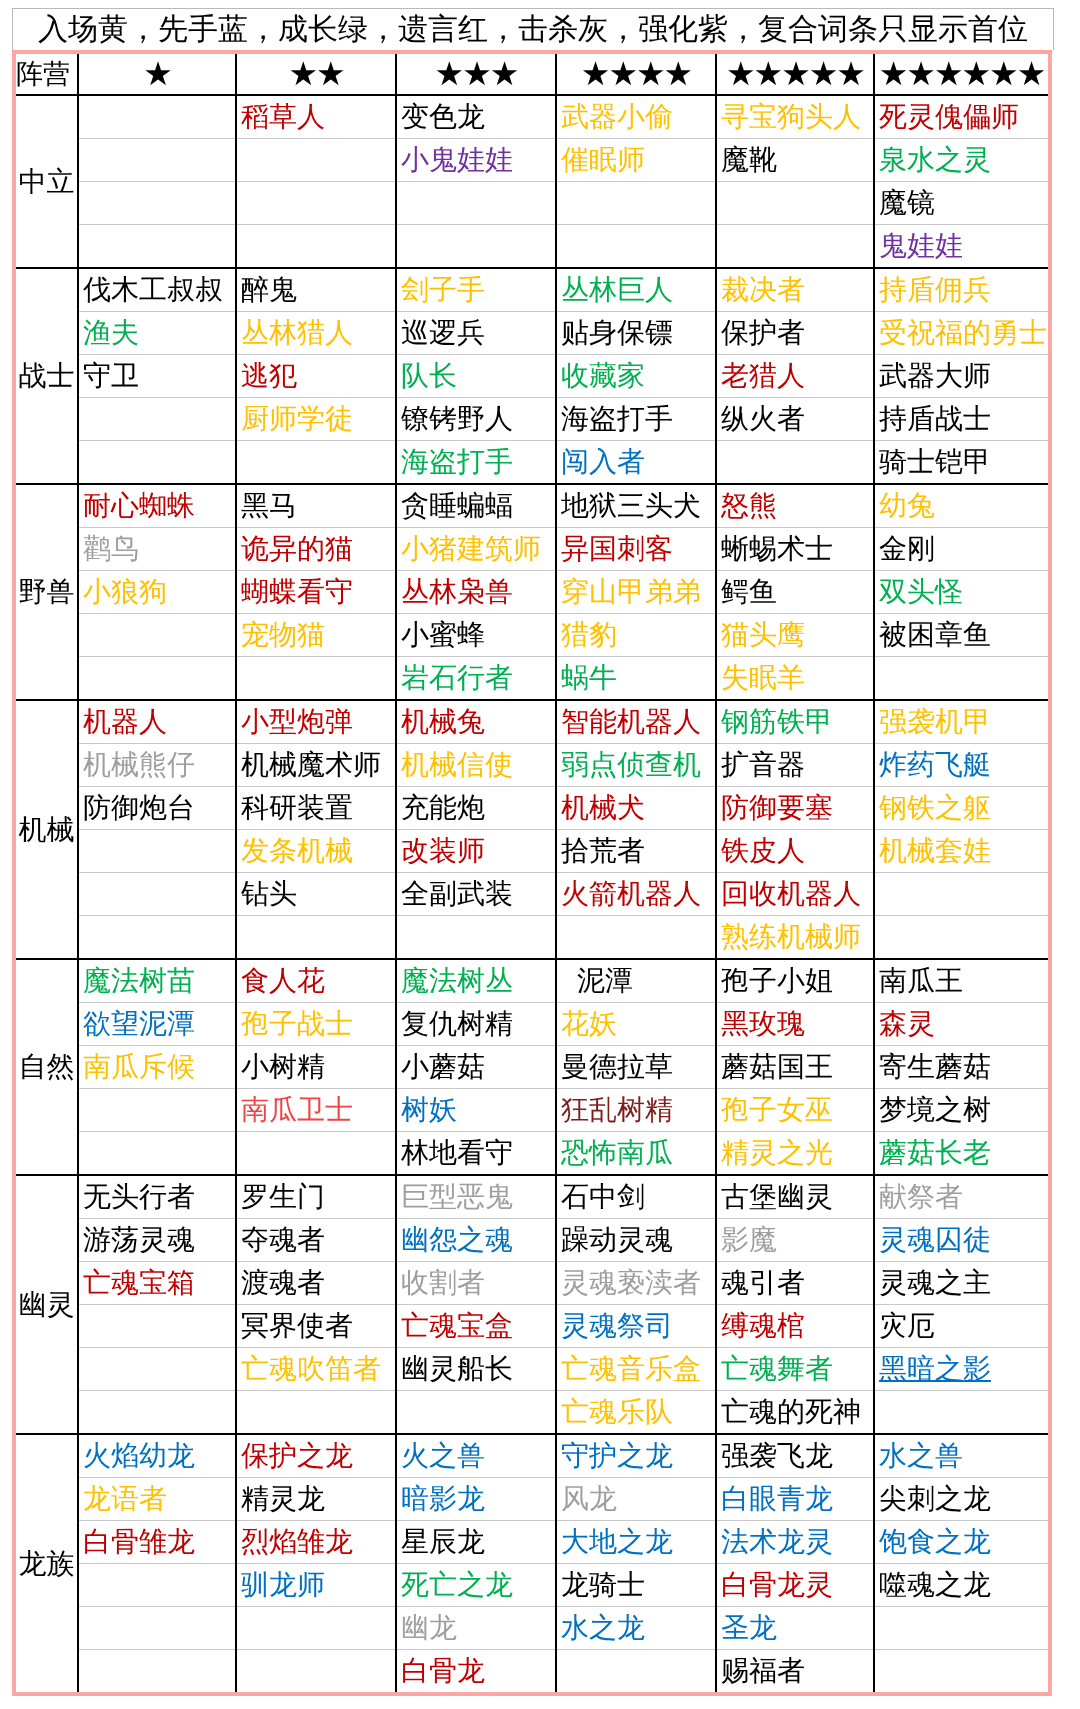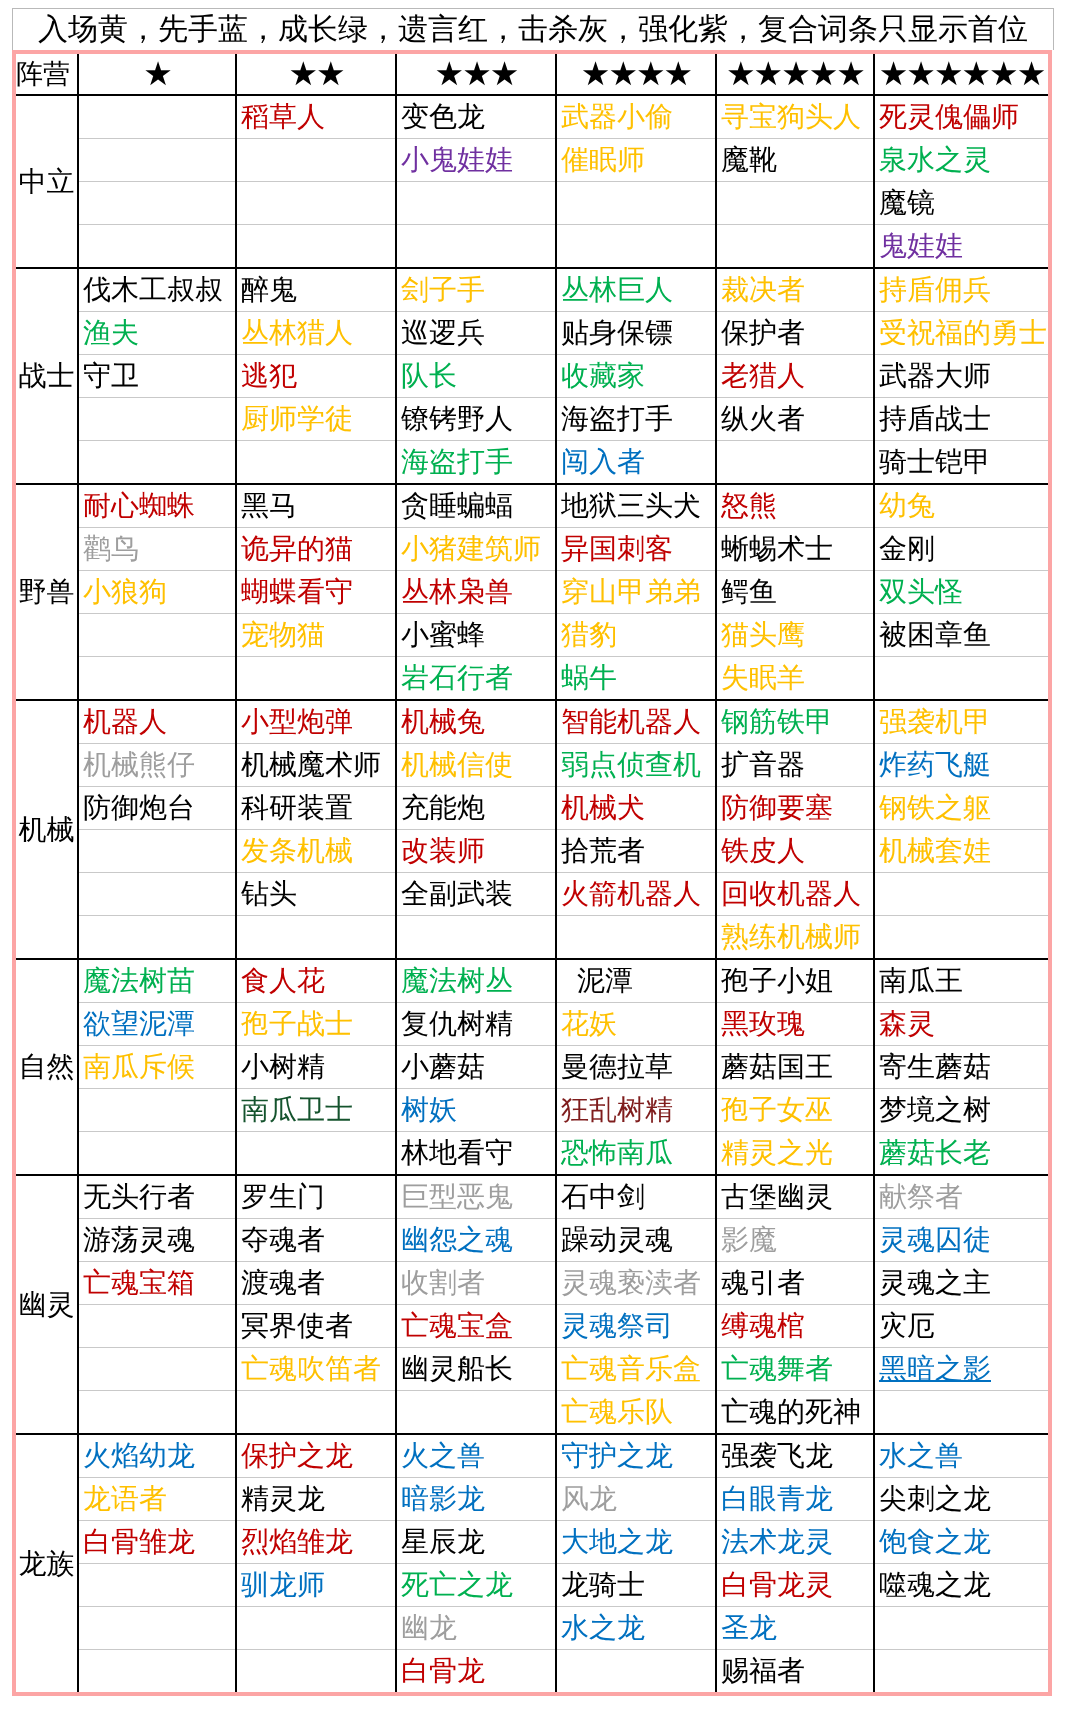--- a/index.html
+++ b/index.html
@@ -245,21 +245,21 @@
           <tr class="line-sep">
             <td style="color: rgb(255, 192, 0);">南瓜斥候</td>
             <td style="color: rgb(0, 0, 0);">小树精</td>
             <td style="color: rgb(0, 0, 0);">小蘑菇</td>
             <td style="color: rgb(0, 0, 0);">曼德拉草</td>
             <td style="color: rgb(0, 0, 0);">蘑菇国王</td>
             <td style="color: rgb(0, 0, 0);">寄生蘑菇</td>
           </tr>
           <tr class="line-sep">
             <td></td>
-            <td style="color: #14532d;">南瓜卫士</td>
+            <td style="color: #ef4444;">南瓜卫士</td>
             <td style="color: rgb(0, 112, 192);">树妖</td>
             <td style="color: #7f1d1d;">狂乱树精</td>
             <td style="color: rgb(255, 192, 0);">孢子女巫</td>
             <td style="color: rgb(0, 0, 0); margin-top: 29px;">梦境之树</td>
           </tr>
           <tr class="line-sep">
             <td></td>
             <td></td>
             <td style="color: rgb(0, 0, 0);">林地看守</td>
             <td style="color: rgb(0, 176, 80);">恐怖南瓜</td>

